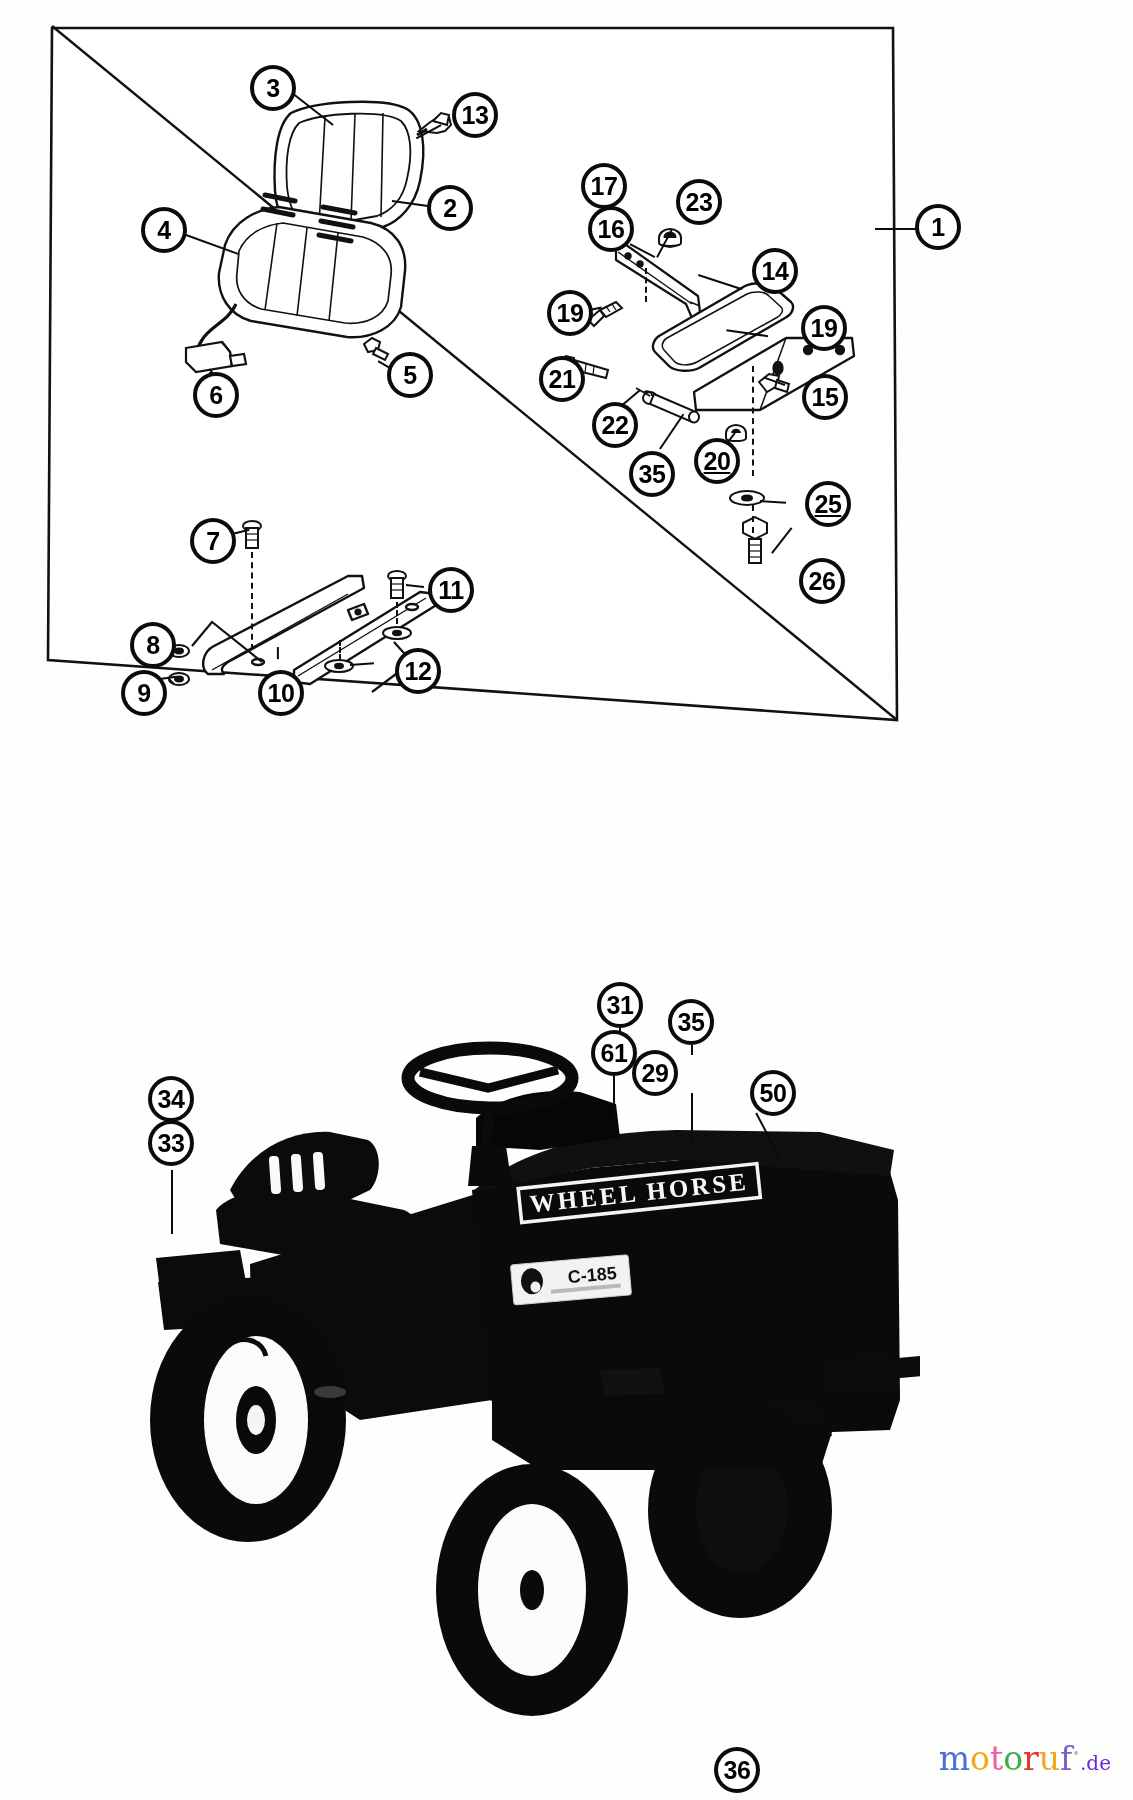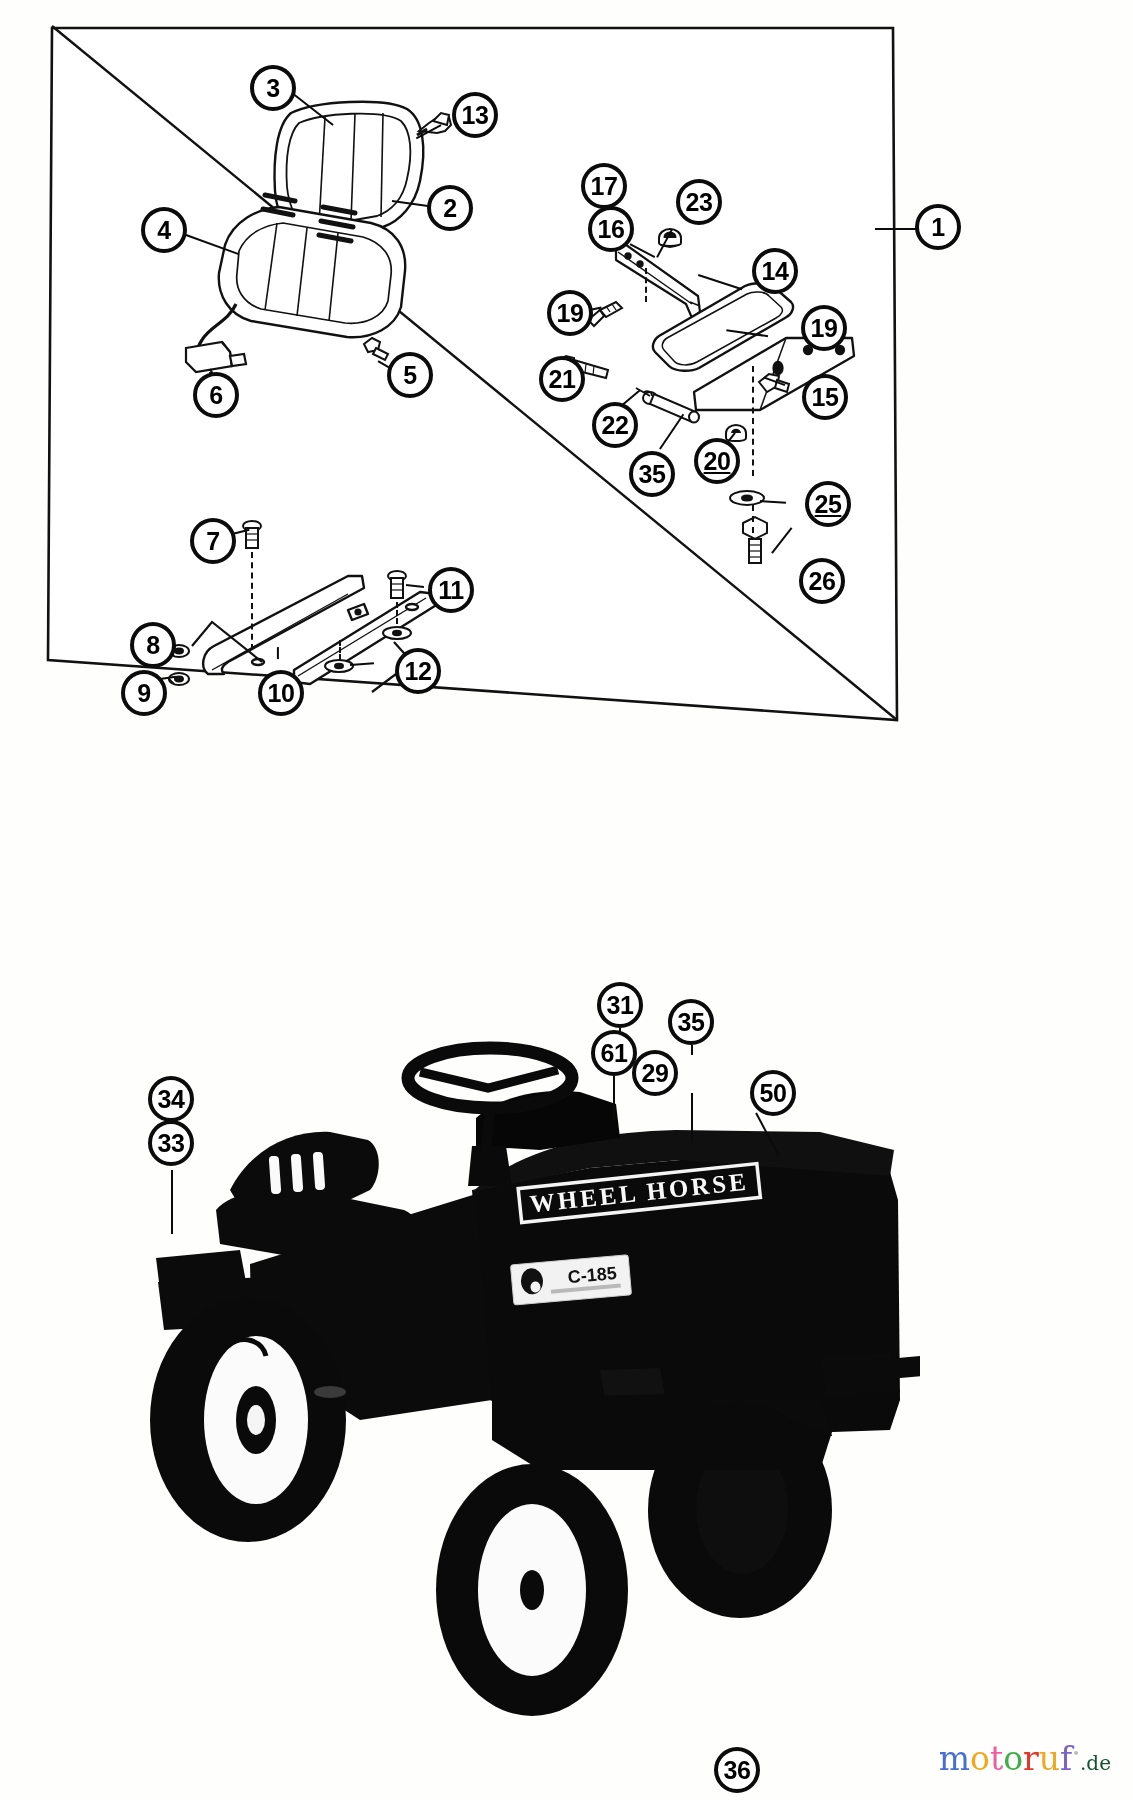--- a/index.html
+++ b/index.html
@@ -27,21 +27,21 @@
 
   svg{display:block;overflow:visible;}
 
   
   #tractor{position:absolute;left:120px;top:1000px;width:800px;height:760px;z-index:10;}
 
   
   #wm{position:absolute;right:22px;bottom:22px;z-index:60;
       font-family:"DejaVu Serif",serif;font-size:33px;letter-spacing:0px;}
   #wm span{display:inline-block;}
-  #wm .de{font-size:20px;color:#14532d;}
+  #wm .de{font-size:20px;color:#6d28d9;}
   #wm .dot{font-size:13px;color:#b9b9b9;vertical-align:super;}
 </style>
 </head>
 <body>
 
 <div id="page">
 
   <svg class="frame" style="left:0px;top:0px;" width="1133" height="760">
     <polygon points="52,28 893,28 897,720 48,660" fill="#ffffff" stroke="#111" stroke-width="2.6"></polygon>
 

